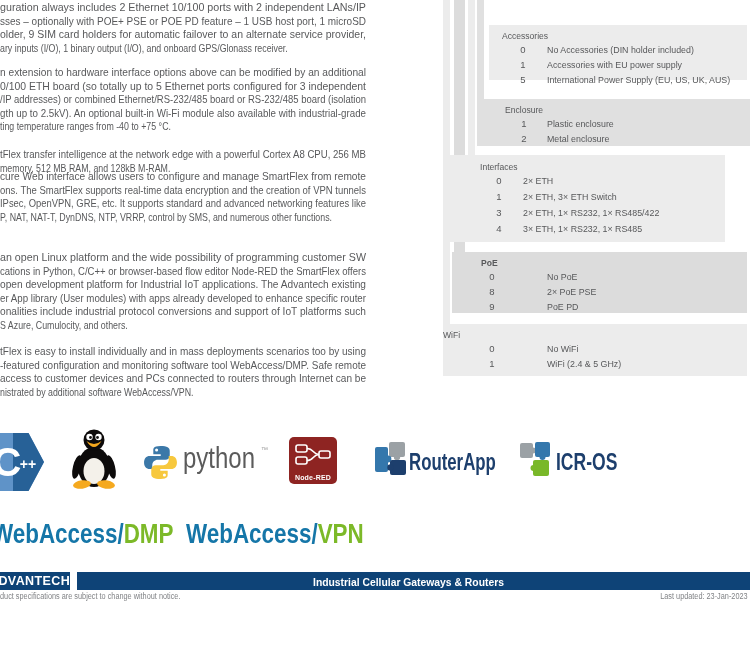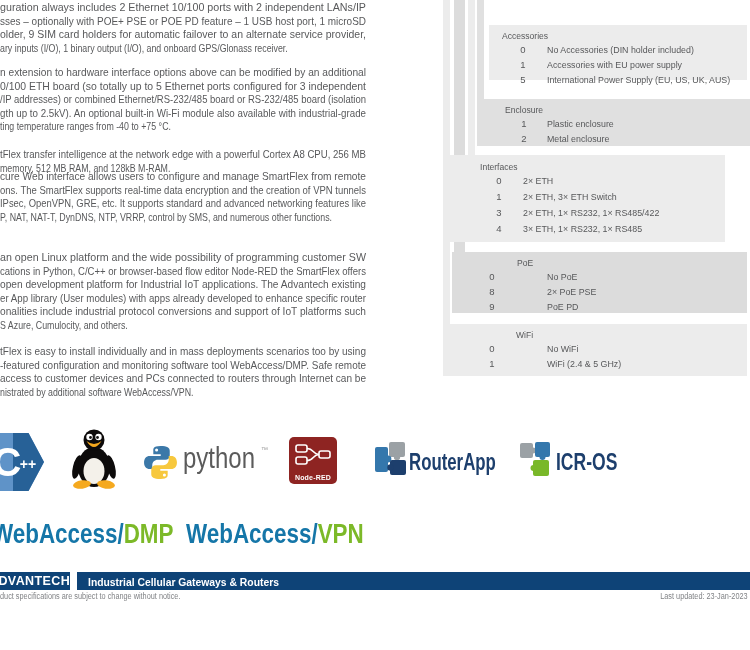--- a/index.html
+++ b/index.html
@@ -37,26 +37,26 @@
   #blk-enclosure .code{left:37px;}
   #blk-enclosure .desc{margin-left:70px;}
 
   #blk-interfaces{left:443px;top:155px;width:282px;height:87px;background:var(--tbl-light);}
   #blk-interfaces .blk-label{padding-left:37px;padding-top:5px;}
   #blk-interfaces .trow{height:16px;line-height:16px;}
   #blk-interfaces .code{left:46px;}
   #blk-interfaces .desc{margin-left:80px;}
 
   #blk-poe{left:452px;top:252px;width:295px;height:61px;background:var(--tbl-dark);}
-  #blk-poe .blk-label{padding-left:65px;}
+  #blk-poe .blk-label{padding-left:29px;font-weight:bold;}
   #blk-poe .code{left:30px;}
   #blk-poe .desc{margin-left:95px;}
 
   #blk-wifi{left:443px;top:324px;width:304px;height:52px;background:var(--tbl-light);}
-  #blk-wifi .blk-label{padding-left:73px;}
+  #blk-wifi .blk-label{}
   #blk-wifi .code{left:39px;}
   #blk-wifi .desc{margin-left:104px;}
 
   
   .logo{position:absolute;}
   #logo-cpp{left:-18px;top:431px;}
   #logo-tux{left:70px;top:427px;}
   #logo-python-icon{left:142px;top:444px;}
   #python-word{position:absolute;left:183px;top:441px;font-size:30px;color:#5b5b5b;
     transform:scaleX(.8);transform-origin:0 0;white-space:nowrap;}
@@ -76,21 +76,21 @@
     transform:scaleX(.83);transform-origin:0 0;}
   #wa-dmp{left:-8px;}
   #wa-vpn{left:186px;}
   .wa-blue{color:var(--wa-blue);}
   .wa-green{color:var(--wa-green);}
 
   
   #brand-bar{position:absolute;left:0;top:572px;width:70px;height:18px;background:var(--navy);overflow:hidden;}
   #brand-text{position:absolute;left:-11px;top:0;line-height:18px;color:#fff;font-weight:bold;
     font-size:12.5px;letter-spacing:.4px;white-space:nowrap;}
-  #banner-bar{position:absolute;left:77px;top:572px;width:673px;height:18px;background:var(--navy);}
+  #banner-bar{position:absolute;left:77px;top:572px;width:673px;height:18px;background:var(--navy);text-align:center;}
   #banner-text{display:inline-block;margin-left:11px;line-height:18px;color:#fff;font-weight:bold;
     font-size:11.5px;transform:scaleX(.9);transform-origin:0 50%;white-space:nowrap;}
   #disclaimer{position:absolute;left:0;top:591px;font-size:8.5px;color:#818386;
     transform:scaleX(.86);transform-origin:0 0;white-space:nowrap;}
   #last-updated{position:absolute;right:2px;top:591px;font-size:8.5px;color:#818386;
     transform:scaleX(.86);transform-origin:100% 0;white-space:nowrap;}
 </style>
 </head>
 <body>
 

